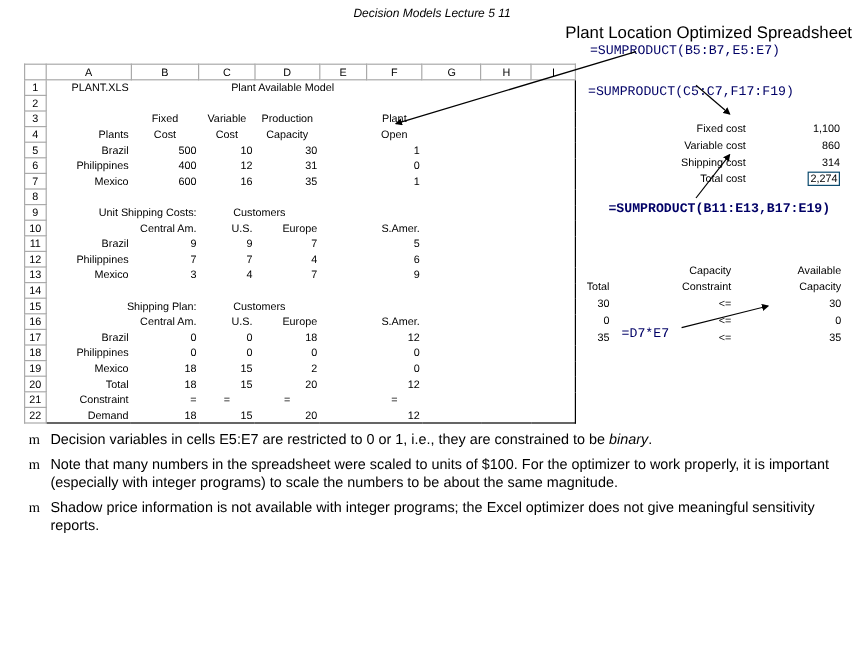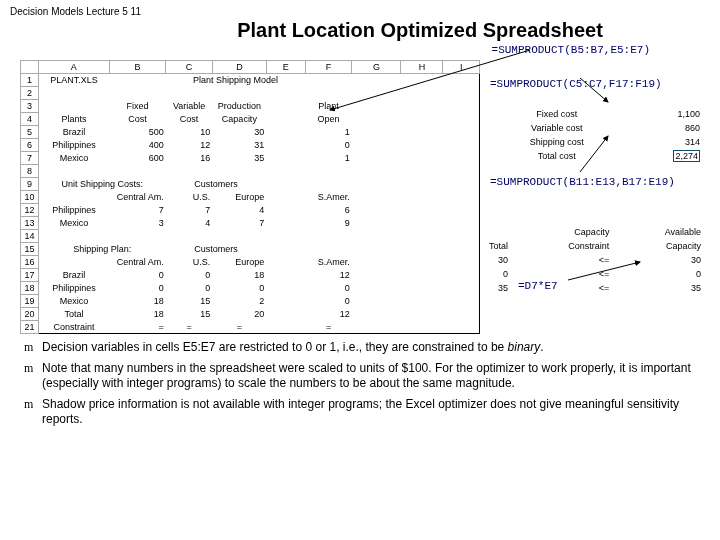--- a/index.html
+++ b/index.html
@@ -6,55 +6,55 @@
     margin: 0;
     padding: 6px 10px;
     width: 720px;
     height: 540px;
     box-sizing: border-box;
     font-family: Arial, Helvetica, sans-serif;
     font-size: 10px;
     color: #000;
     background: #fff;
   }
-  .page-num { text-align: left; font-size: 10px; margin-bottom: 2px; }
-  h1 { font-size: 20px; font-weight: bold; margin: 0 0 2px 0; text-align: center; padding-left: 120px; }
+  .page-num { text-align: center; font-style: italic; font-size: 10px; margin-bottom: 2px; }
+  h1 { font-size: 14px; font-weight: normal; margin: 0 0 2px 0; text-align: right; padding-left: 120px; }
   .formula { font-family: "Courier New", monospace; font-size: 11px; color: #006; }
   .formula-top { text-align: right; padding-right: 60px; margin-bottom: 4px; }
   .sheet-wrap { position: relative; }
   .sheet { border: 1px solid #000; border-collapse: collapse; width: 460px; margin-left: 10px; }
   .sheet td, .sheet th {
     border: none;
     font-size: 9px;
     padding: 0 2px;
     text-align: right;
     height: 12px;
     line-height: 12px;
     white-space: nowrap;
   }
   .sheet th { font-weight: normal; background: #fff; border: 1px solid #aaa; text-align: center; }
   .sheet .rownum { border: 1px solid #aaa; text-align: center; width: 14px; }
-  .sheet .tl { text-align: center; margin-top: 32px; }
+  .sheet .tl { text-align: right; margin-top: 32px; }
   .sheet .tc { text-align: center; }
   .colA { width: 74px; }
   .colB { width: 54px; }
   .colC { width: 46px; }
   .colD { width: 52px; }
   .colE { width: 46px; }
   .colF { width: 46px; }
   .colG { width: 60px; }
   .colH { width: 50px; }
   .colI { width: 44px; }
   .box-red { border: 1px solid #0c4a6e; display: inline-block; padding: 0 1px; }
   .sidepanel { position: absolute; right: 0; top: 20px; width: 230px; font-size: 10px; }
   .sidepanel .f1 { position: absolute; top: -2px; left: 10px; }
   .sidepanel .sidecalc { position: absolute; top: 26px; left: 6px; width: 220px; }
-  .sidepanel .sidecalc td { font-size: 9px; padding: 0 4px; text-align: center; height: 12px; }
+  .sidepanel .sidecalc td { font-size: 9px; padding: 0 4px; text-align: right; height: 12px; }
   .sidepanel .sidecalc td.num { text-align: right; }
-  .sidepanel .f2 { position: absolute; top: 96px; left: 10px; }
+  .sidepanel .f2 { position: absolute; top: 96px; left: 27px; font-weight: bold; }
   .sidepanel .f3 { position: absolute; top: 200px; left: 38px; }
   .sidepanel .capblock { position: absolute; top: 144px; left: -24px; width: 250px; }
   .sidepanel .capblock td { font-size: 9px; padding: 0 3px; text-align: right; height: 12px; }
   svg.overlay { position: absolute; pointer-events: none; }
   ul.notes { margin: 6px 0 0 14px; padding: 0; list-style: none; }
   ul.notes li { font-size: 12px; margin-bottom: 6px; line-height: 1.25; position: relative; padding-left: 18px; }
   ul.notes li::before { content: "m"; font-family: serif; position: absolute; left: 0; top: 0; }
   em.bin { font-style: italic; }
 </style>
 </head>
@@ -77,21 +77,21 @@
       <th class="colE">E</th>
       <th class="colF">F</th>
       <th class="colG">G</th>
       <th class="colH">H</th>
       <th class="colI">I</th>
     </tr>
     <tr>
           <td class="rownum">1</td>
           <td class="tl">PLANT.XLS</td>
           <td></td>
-          <td class="tc" colspan="3">Plant Shipping Model</td>
+          <td class="tc" colspan="3">Plant Available Model</td>
           <td></td>
           <td></td>
           <td></td>
           <td></td>
         </tr>
     <tr>
           <td class="rownum">2</td>
           <td colspan="9"></td>
         </tr>
     <tr>
@@ -174,20 +174,32 @@
           <td>Central Am.</td>
           <td>U.S.</td>
           <td>Europe</td>
           <td></td>
           <td>S.Amer.</td>
           <td></td>
           <td></td>
           <td></td>
         </tr>
     <tr>
+          <td class="rownum">11</td>
+          <td class="tl">Brazil</td>
+          <td>9</td>
+          <td>9</td>
+          <td>7</td>
+          <td></td>
+          <td>5</td>
+          <td></td>
+          <td></td>
+          <td></td>
+        </tr>
+    <tr>
           <td class="rownum">12</td>
           <td class="tl">Philippines</td>
           <td>7</td>
           <td>7</td>
           <td>4</td>
           <td></td>
           <td>6</td>
           <td></td>
           <td></td>
           <td></td>
@@ -279,20 +291,32 @@
           <td></td>
         </tr>
     <tr>
           <td class="rownum">21</td>
           <td class="tl">Constraint</td>
           <td>=</td>
           <td class="tc">=</td>
           <td class="tc">=</td>
           <td></td>
           <td class="tc">=</td>
+          <td></td>
+          <td></td>
+          <td></td>
+        </tr>
+    <tr>
+          <td class="rownum">22</td>
+          <td class="tl">Demand</td>
+          <td>18</td>
+          <td>15</td>
+          <td>20</td>
+          <td></td>
+          <td>12</td>
           <td></td>
           <td></td>
           <td></td>
         </tr>
   </tbody>
     </table>
 
   <div class="sidepanel">
     <div class="formula f1">=SUMPRODUCT(C5:C7,F17:F19)</div>
 

